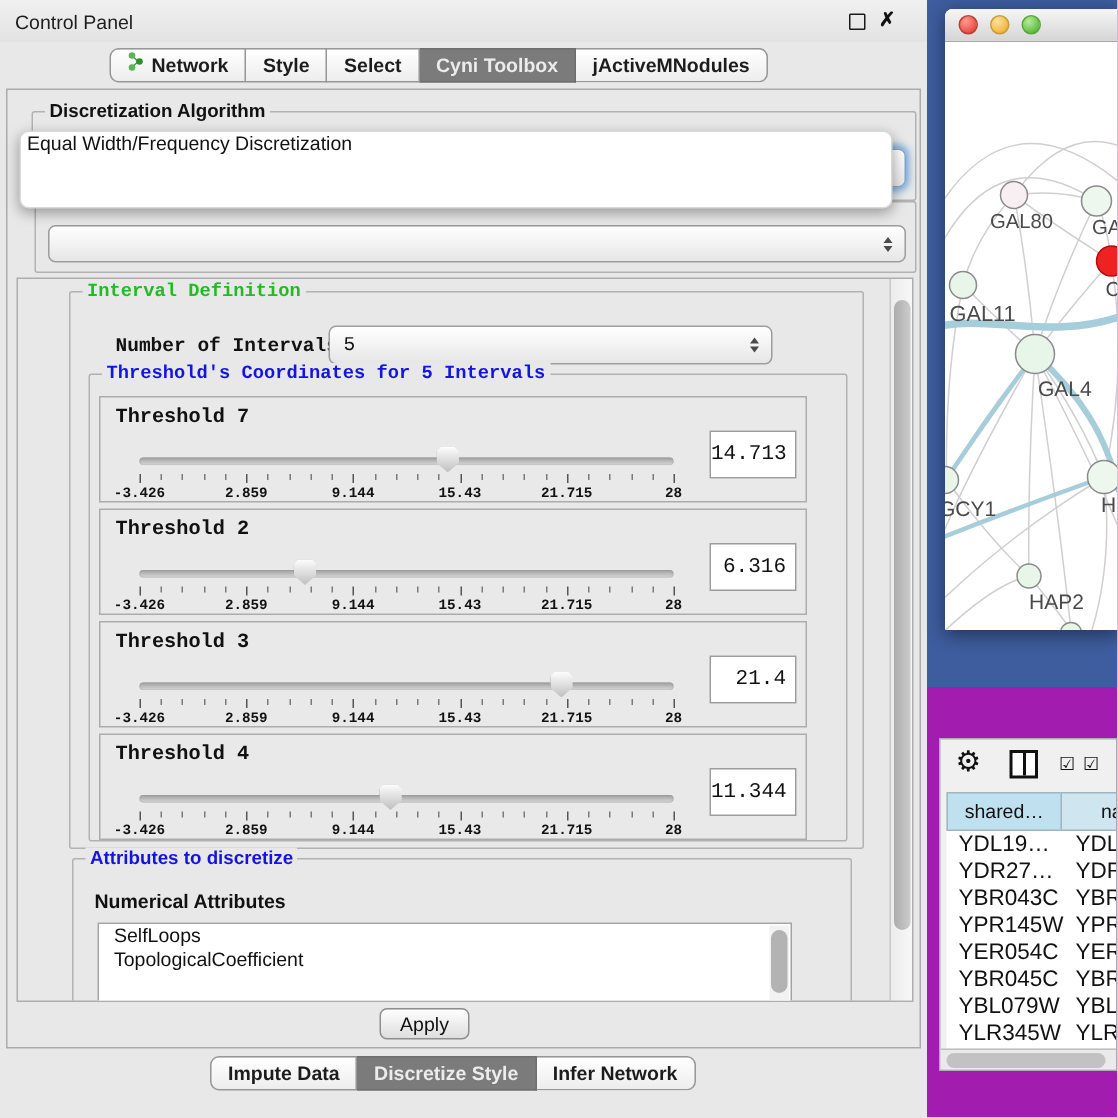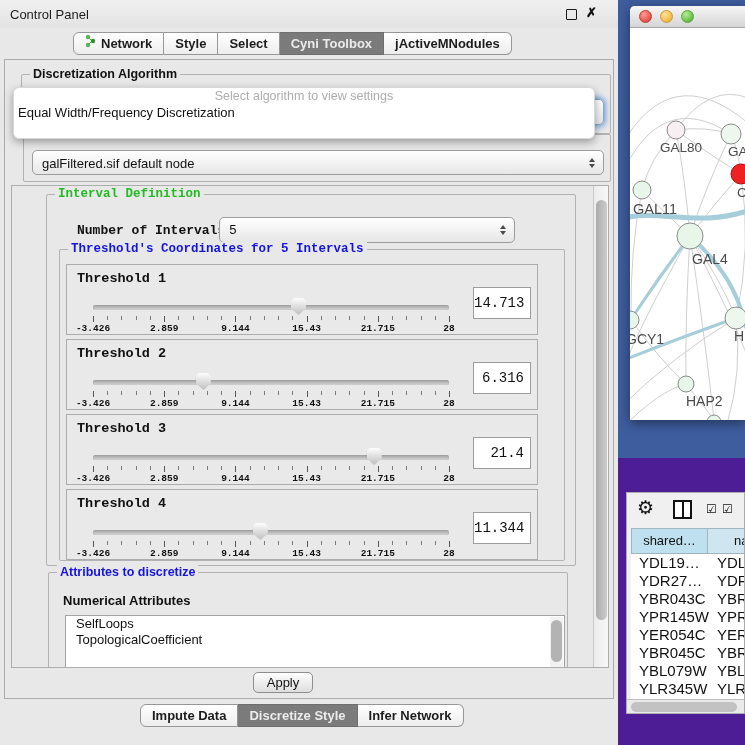--- a/index.html
+++ b/index.html
@@ -84,35 +84,35 @@
   .th-ticks { position:absolute; left:26px; top:51px; width:356px; height:18px; }
   .th-ticks i { position:absolute; top:0; width:1px; height:4px; background:#7A7A7A; }
   .th-ticks i.major { height:6px; background:#555; }
   .tick-lb { position:absolute; top:7px; transform:translateX(-50%); font-size:9.5px; font-weight:bold; color:#111; white-space:nowrap; }
   .th-value { position:absolute; left:406px; top:22px; width:58px; height:32px; background:#FFF;
     border:1px solid #9C9C9C; font-size:14px; color:#111; text-align:right;
     line-height:30px; padding-right:6px; }
 
   #attr-group { left:36px; top:386px; width:520px; height:100px; }
   #attr-sub { position:absolute; left:14px; top:20px; font-size:13px; font-weight:bold; color:#111; }
-  #attr-list { position:absolute; left:16px; top:42px; width:500px; height:70px;
+  #attr-list { position:absolute; left:16px; top:42px; width:463px; height:70px;
     background:#FFF; border:1px solid #A2A2A2; overflow:hidden; }
   .attr-item { height:16px; line-height:16px; padding-left:10px; font-size:13px; color:#111; cursor:pointer; white-space:nowrap; }
   #attr-vsb { position:absolute; right:1px; top:1px; width:13px; height:66px; background:#F2F2F2; }
   #attr-vthumb { position:absolute; left:1px; top:3px; width:11px; height:42px; border-radius:6px; background:#B3B3B3; }
 
   #apply-btn { position:absolute; left:248px; top:612px; width:60px; height:21px;
     background:linear-gradient(#FEFEFE,#DEDEDE); border:1px solid #8E8E8E; border-radius:5px;
     font-size:13px; color:#111; text-align:center; line-height:19px; cursor:pointer; }
 
   
   #bottom-tabs { position:absolute; left:140px; top:704px; height:23px; display:flex;border-radius:10px; }
 
   
-  #right-side { position:absolute; left:618px; top:0; width:127px; height:745px; background:#4c1d95; }
+  #right-side { position:absolute; left:618px; top:0; width:127px; height:745px; background:#a21caf; }
   #desktop { position:absolute; left:0; top:0; width:127px; height:458px; background:#3E5D9E; }
   #net-window { position:absolute; left:12px; top:6px; width:115px; height:414px;
     background:#FFF; border-radius:5px 0 0 0; box-shadow:0 3px 12px rgba(0,0,0,0.45); }
   #net-titlebar { position:absolute; left:0; top:0; width:115px; height:22px;
     background:linear-gradient(#F6F6F6,#D5D5D5); border-bottom:1px solid #A8A8A8; border-radius:5px 0 0 0; }
   .light { position:absolute; top:4px; width:13px; height:13px; border-radius:50%; cursor:pointer; }
   #light-close { left:9px;  background:radial-gradient(circle at 35% 30%, #FF9C92, #EC5B50 60%, #C63C31); border:1px solid #B93F34; }
   #light-min   { left:30px; background:radial-gradient(circle at 35% 30%, #FFDF9C, #F5BF4F 60%, #D7A036); border:1px solid #C99B36; }
   #light-zoom  { left:51px; background:radial-gradient(circle at 35% 30%, #B4EC9C, #6FC550 60%, #4E9E35); border:1px solid #58A93C; }
   #net-canvas { position:absolute; left:0; top:22px; width:115px; height:392px; overflow:hidden; background:#FFF; }
@@ -189,51 +189,49 @@
           <span class="spinner">
               <i class="up"></i>
               <i class="down"></i>
             </span>
         </div>
       </div>
 
       <div class="group" id="tabledata-group">
         <span class="gtitle">Table Data</span>
         <div class="combo" id="tabledata-combo">
-          <span class="ctext">galFiltered.sif default node</span>
           <span class="spinner">
               <i class="up"></i>
               <i class="down"></i>
             </span>
         </div>
       </div>
 
       <div id="algo-popup">
-        <div id="popup-prompt">Select algorithm to view settings</div>
         <div class="popup-opt">Equal Width/Frequency Discretization</div>
       </div>
 
       <div id="scrollarea">
 
         <div class="group" id="interval-group">
           <span class="gtitle green">Interval Definition</span>
           <span id="noi-label">Number of Intervals</span>
           <div class="combo" id="noi-combo">
             <span class="ctext">5</span>
             <span class="spinner">
                 <i class="up"></i>
                 <i class="down"></i>
               </span>
           </div>
 
           <div class="group" id="thr-group">
             <span class="gtitle blue">Threshold's Coordinates for 5 Intervals</span>
             <div id="thresholds-container">
                 <div class="th-panel" style="top: 14px;">
-    <div class="th-label">Threshold 1</div>
+    <div class="th-label">Threshold 7</div>
     <div class="th-slider">
       <div class="th-track"></div>
       <div class="th-thumb" style="left: calc(57.72% - 7.5px);"></div>
     </div>
     <div class="th-ticks">
                     <i class="major" style="left: 0%;"></i>
                     <b class="tick-lb" style="left: 0%;">-3.426</b>
                     <i style="left: 4%;"></i>
                     <i style="left: 8%;"></i>
                     <i style="left: 12%;"></i>

